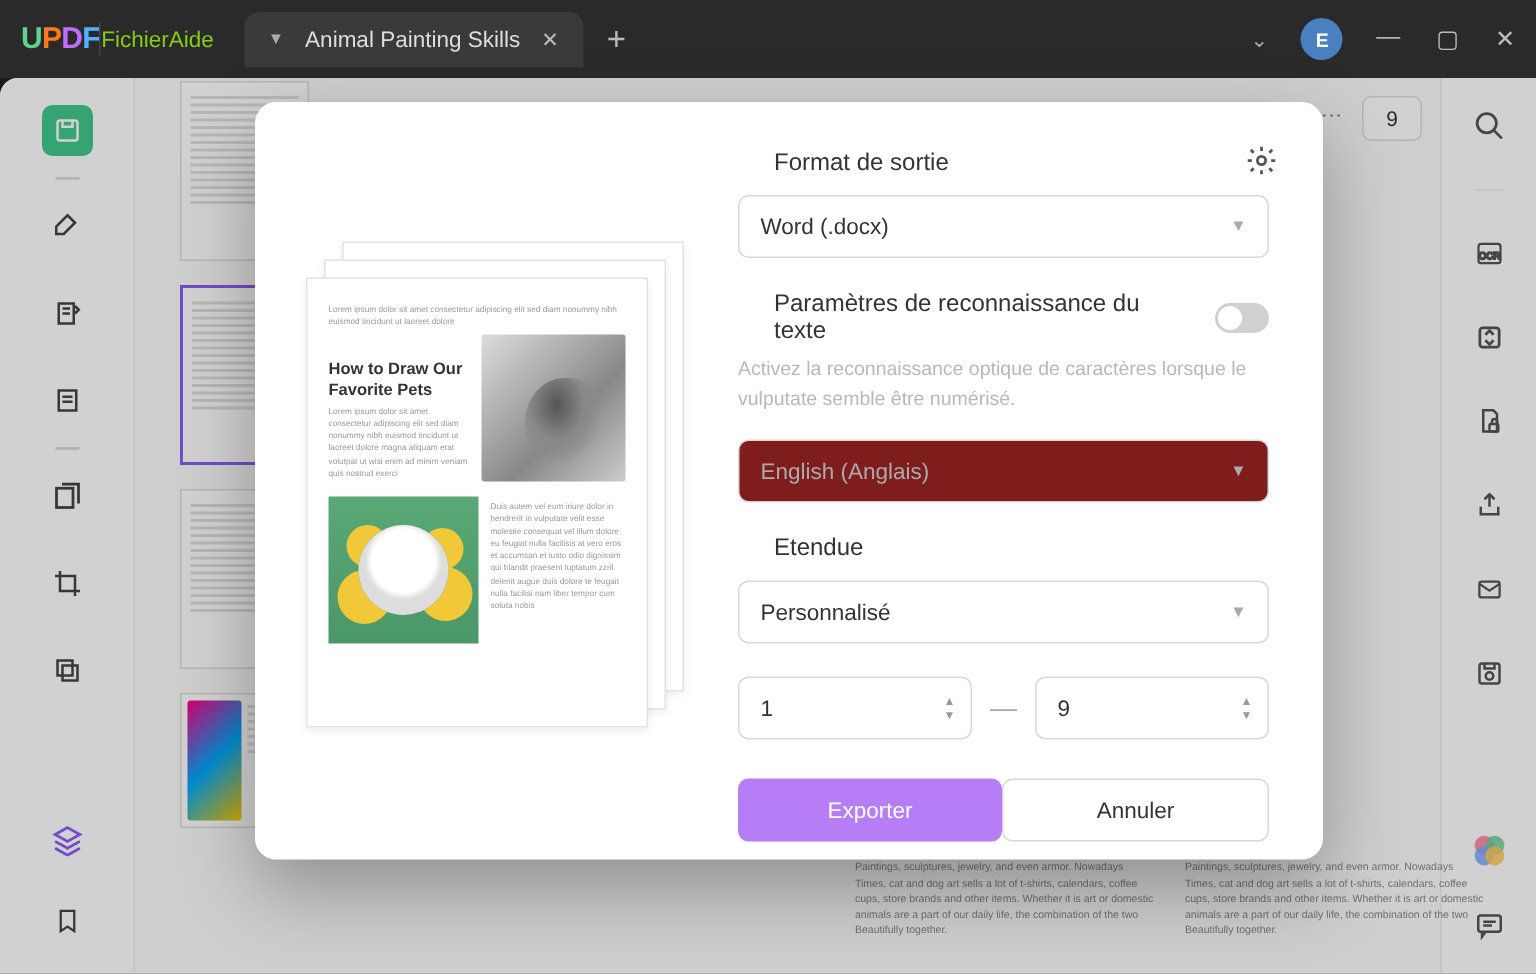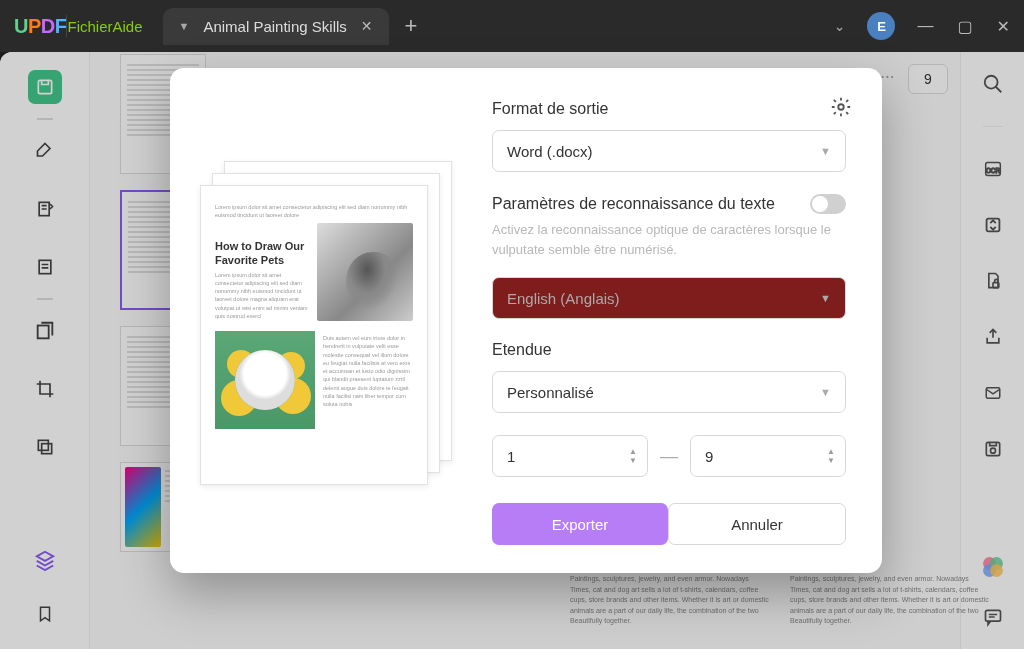--- a/index.html
+++ b/index.html
@@ -47,40 +47,40 @@
 
 .content-bg { position: absolute; left: 140px; top: 2px; right: 20px; bottom: 0; }
 .pagecol { position: absolute; width: 220px; top: 510px; padding: 10px; }
 .pagecol.p2 { left: 330px; }
 .pagecol.p3 { left: 550px; }
 .bg-line { font-size: 7px; color: #888; line-height: 1.5; }
 
 .dim { position: absolute; left: 0; top: 52px; right: 0; bottom: 0; background: rgba(0,0,0,0.18); }
 
 .modal { position: absolute; left: 170px; top: 68px; width: 712px; height: 505px; background: #fff; border-radius: 14px; box-shadow: 0 20px 50px rgba(0,0,0,0.3); display: flex; }
-.modal-left { width: 312px; padding: 24px 18px; display: flex; align-items: center; justify-content: center; }
+.modal-left { width: 312px; padding: 24px 34px; display: flex; align-items: center; justify-content: flex-start; }
 .preview-stack { position: relative; width: 252px; height: 320px; }
 .preview-page { position: absolute; background: #fff; border: 1px solid #e2e2e2; box-shadow: 0 2px 6px rgba(0,0,0,0.08); }
 .pp1 { left: 24px; top: 0; width: 228px; height: 300px; }
 .pp2 { left: 12px; top: 12px; width: 228px; height: 300px; }
 .pp3 { left: 0; top: 24px; width: 228px; height: 300px; padding: 14px; }
 .pp3 h4 { font-size: 11px; font-weight: 700; color: #333; margin-top: 16px; line-height: 1.3; }
 .tinytxt { font-size: 5.5px; color: #999; line-height: 1.5; margin: 3px 0; }
 .pp3-row1 { display: flex; gap: 8px; margin-top: 4px; }
 .pp3-row1 .tc { flex: 1; }
 .dogimg { width: 96px; height: 98px; background: linear-gradient(135deg, #ddd 0%, #888 60%, #ccc 100%); border-radius: 2px; position: relative; overflow: hidden; }
 .dogimg::after { content: ""; position: absolute; left: 30%; top: 30%; width: 55%; height: 60%; background: radial-gradient(ellipse at 40% 30%, #555 0%, #888 40%, transparent 70%); border-radius: 50% 45% 48% 50%; }
 .pp3-row2 { display: flex; gap: 8px; margin-top: 8px; }
 .flowerimg { width: 100px; height: 98px; background: linear-gradient(#5aa876, #4a9768); display: flex; align-items: center; justify-content: center; position: relative; }
 .flowerimg::after { content: ""; position: absolute; width: 60px; height: 60px; border-radius: 50%; background: radial-gradient(circle at 50% 40%, #fff 0%, #fff 45%, #ddd 55%); box-shadow: -26px 18px 0 -12px #f0c838, 28px 16px 0 -12px #f0c838, -24px -16px 0 -16px #f0c838, 26px -14px 0 -16px #f0c838; }
 .pp3-row2 .tc2 { flex: 1; }
 
 .modal-right { flex: 1; padding: 32px 36px 24px 10px; position: relative; }
 .gear { position: absolute; right: 30px; top: 28px; color: #555; }
-.mlabel { font-size: 16px; color: #333; margin-bottom: 12px; }
+.mlabel { font-size: 16px; color: #333; margin-bottom: 12px; margin-left: 24px; }
 .msel { width: 100%; height: 42px; border: 1px solid #d8d8d8; border-radius: 7px; padding: 0 14px; display: flex; align-items: center; justify-content: space-between; font-size: 15px; color: #333; background: #fff; margin-bottom: 22px; }
 .msel.disabled { color: #aaa; background: #7f1d1d; }
 .msel .dd { color: #aaa; font-size: 11px; }
 .trow { display: flex; align-items: center; gap: 14px; margin-bottom: 6px; }
 .trow .mlabel { margin-bottom: 0; flex: 1; }
 .toggle { width: 36px; height: 20px; border-radius: 10px; background: #d0d0d0; position: relative; }
 .toggle::after { content: ""; position: absolute; left: 2px; top: 2px; width: 16px; height: 16px; border-radius: 50%; background: #fff; }
 .hint { font-size: 13px; color: #b8b8b8; line-height: 1.5; margin-bottom: 18px; }
 .range-row { display: flex; align-items: center; gap: 12px; margin-bottom: 26px; }
 .numbox { flex: 1; height: 42px; border: 1px solid #d8d8d8; border-radius: 7px; display: flex; align-items: center; padding: 0 10px 0 14px; font-size: 15px; color: #333; }

